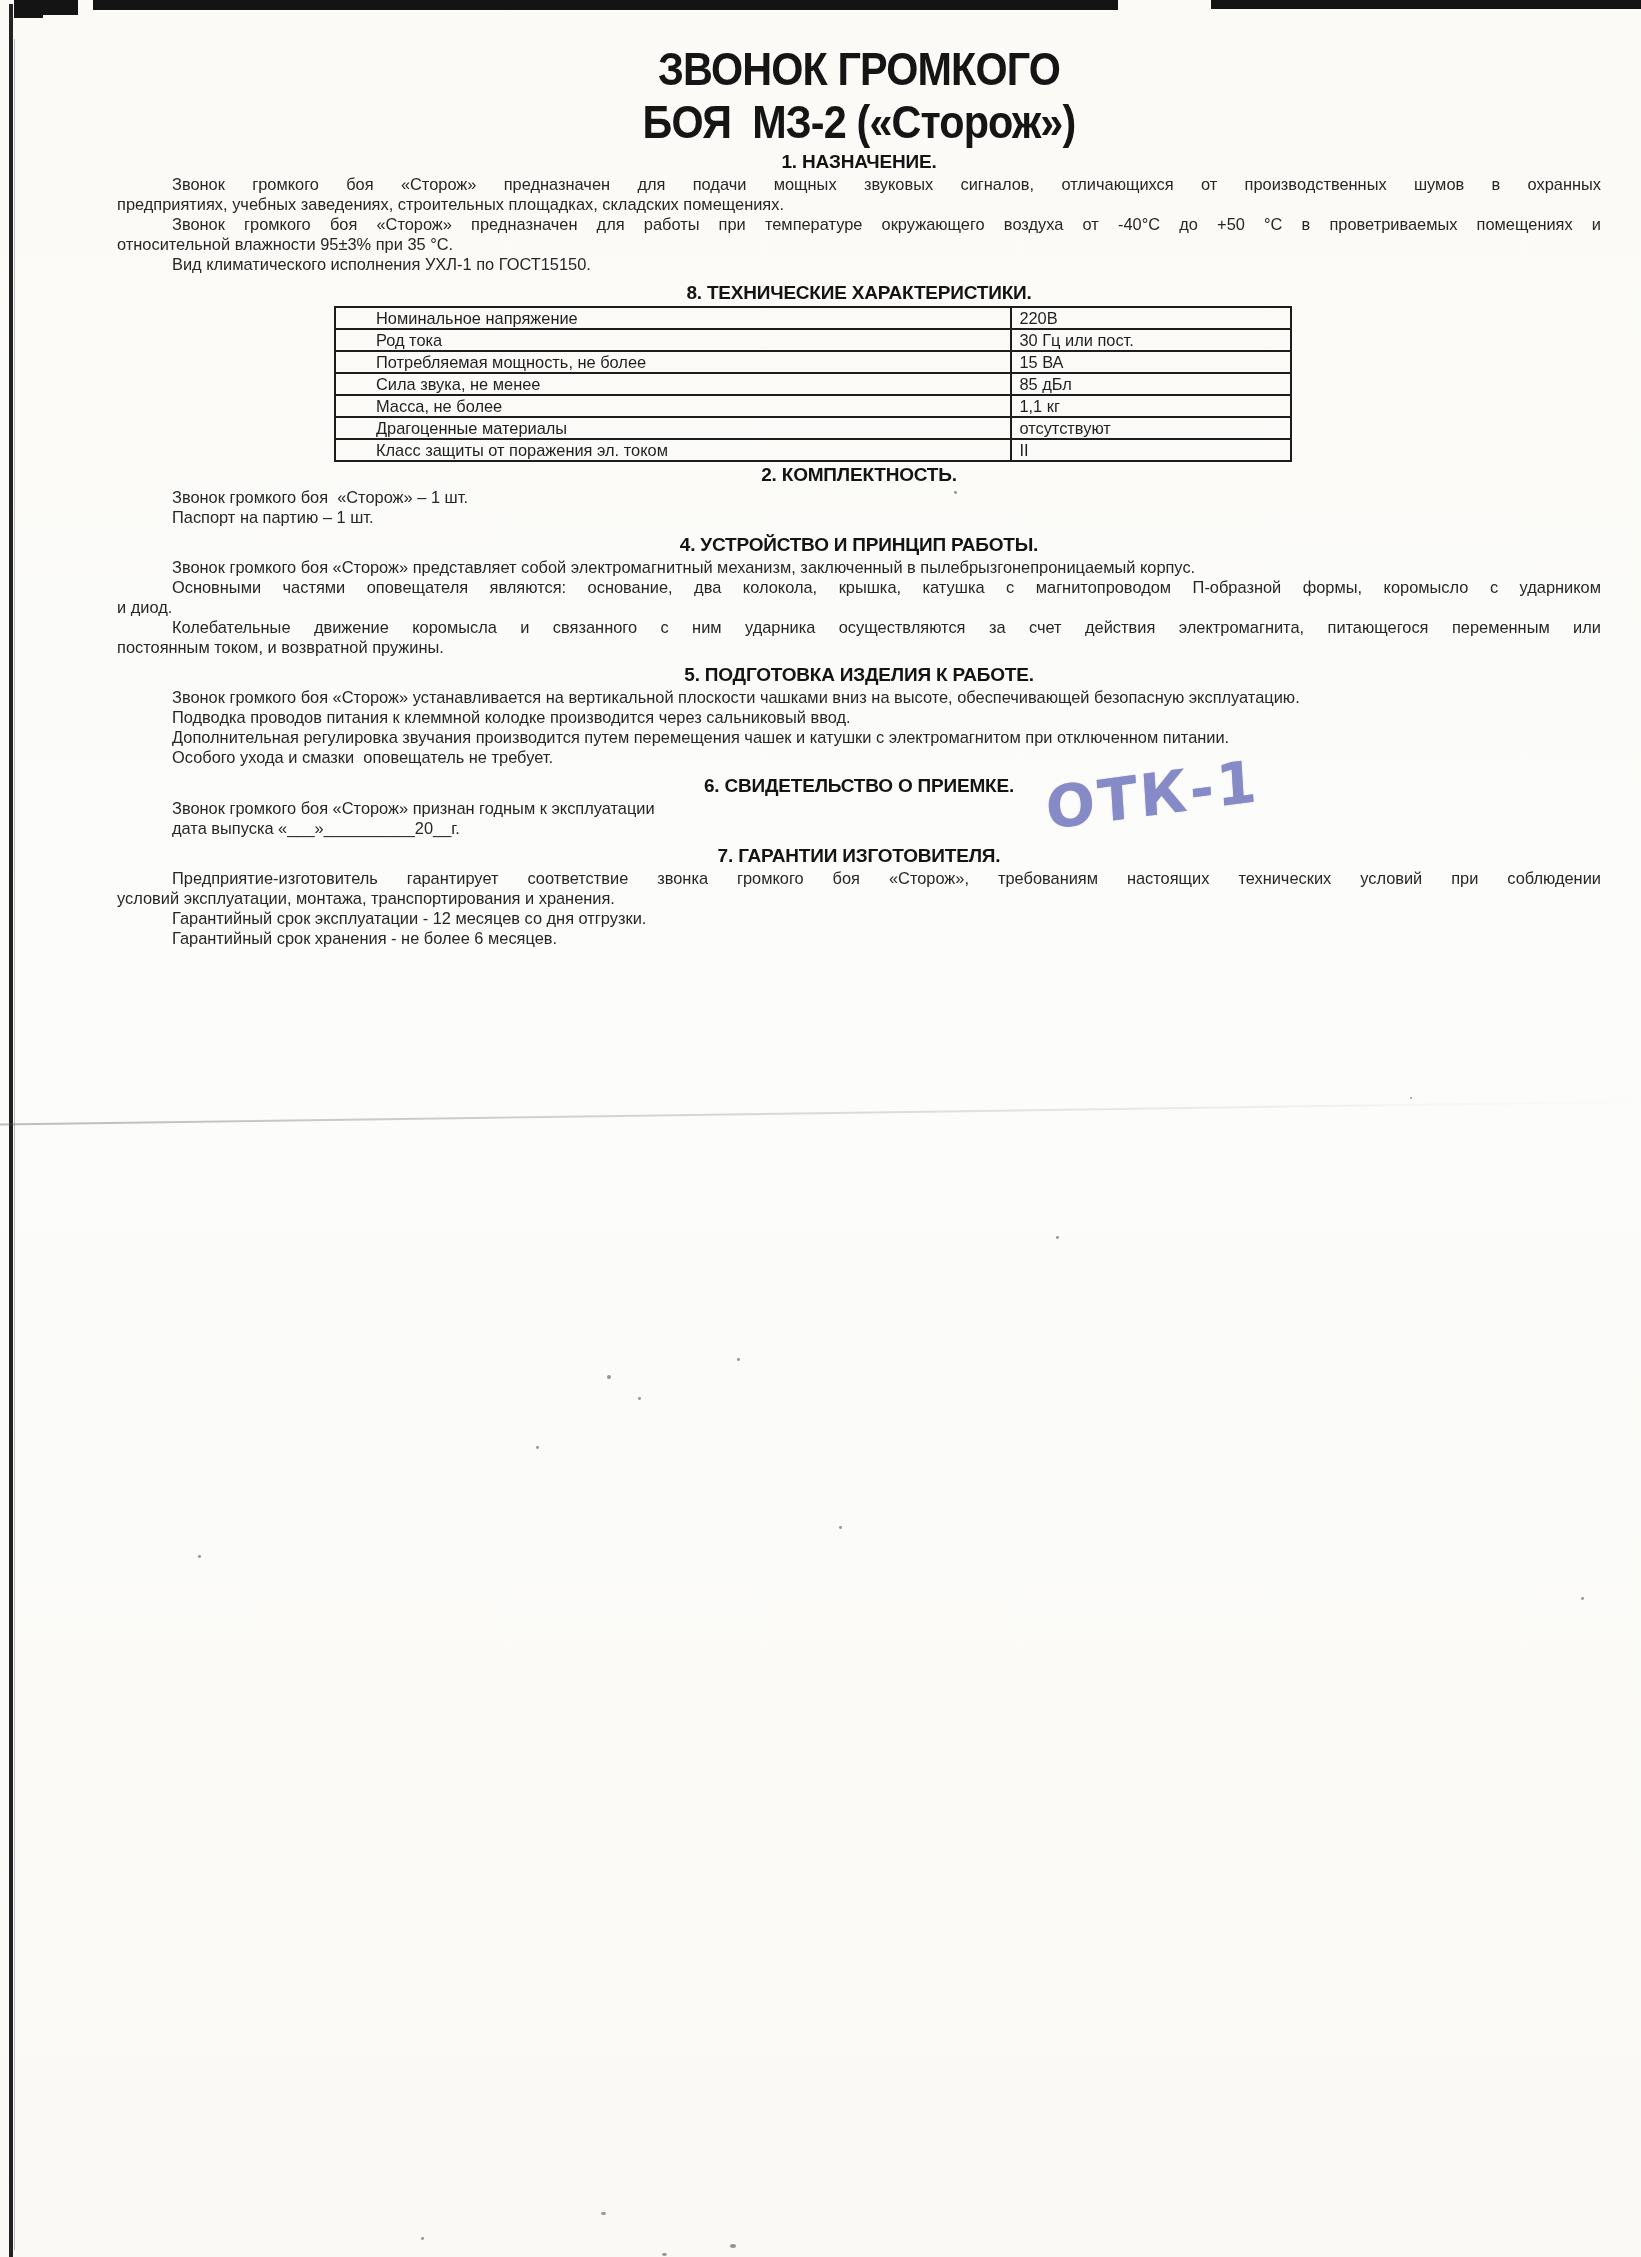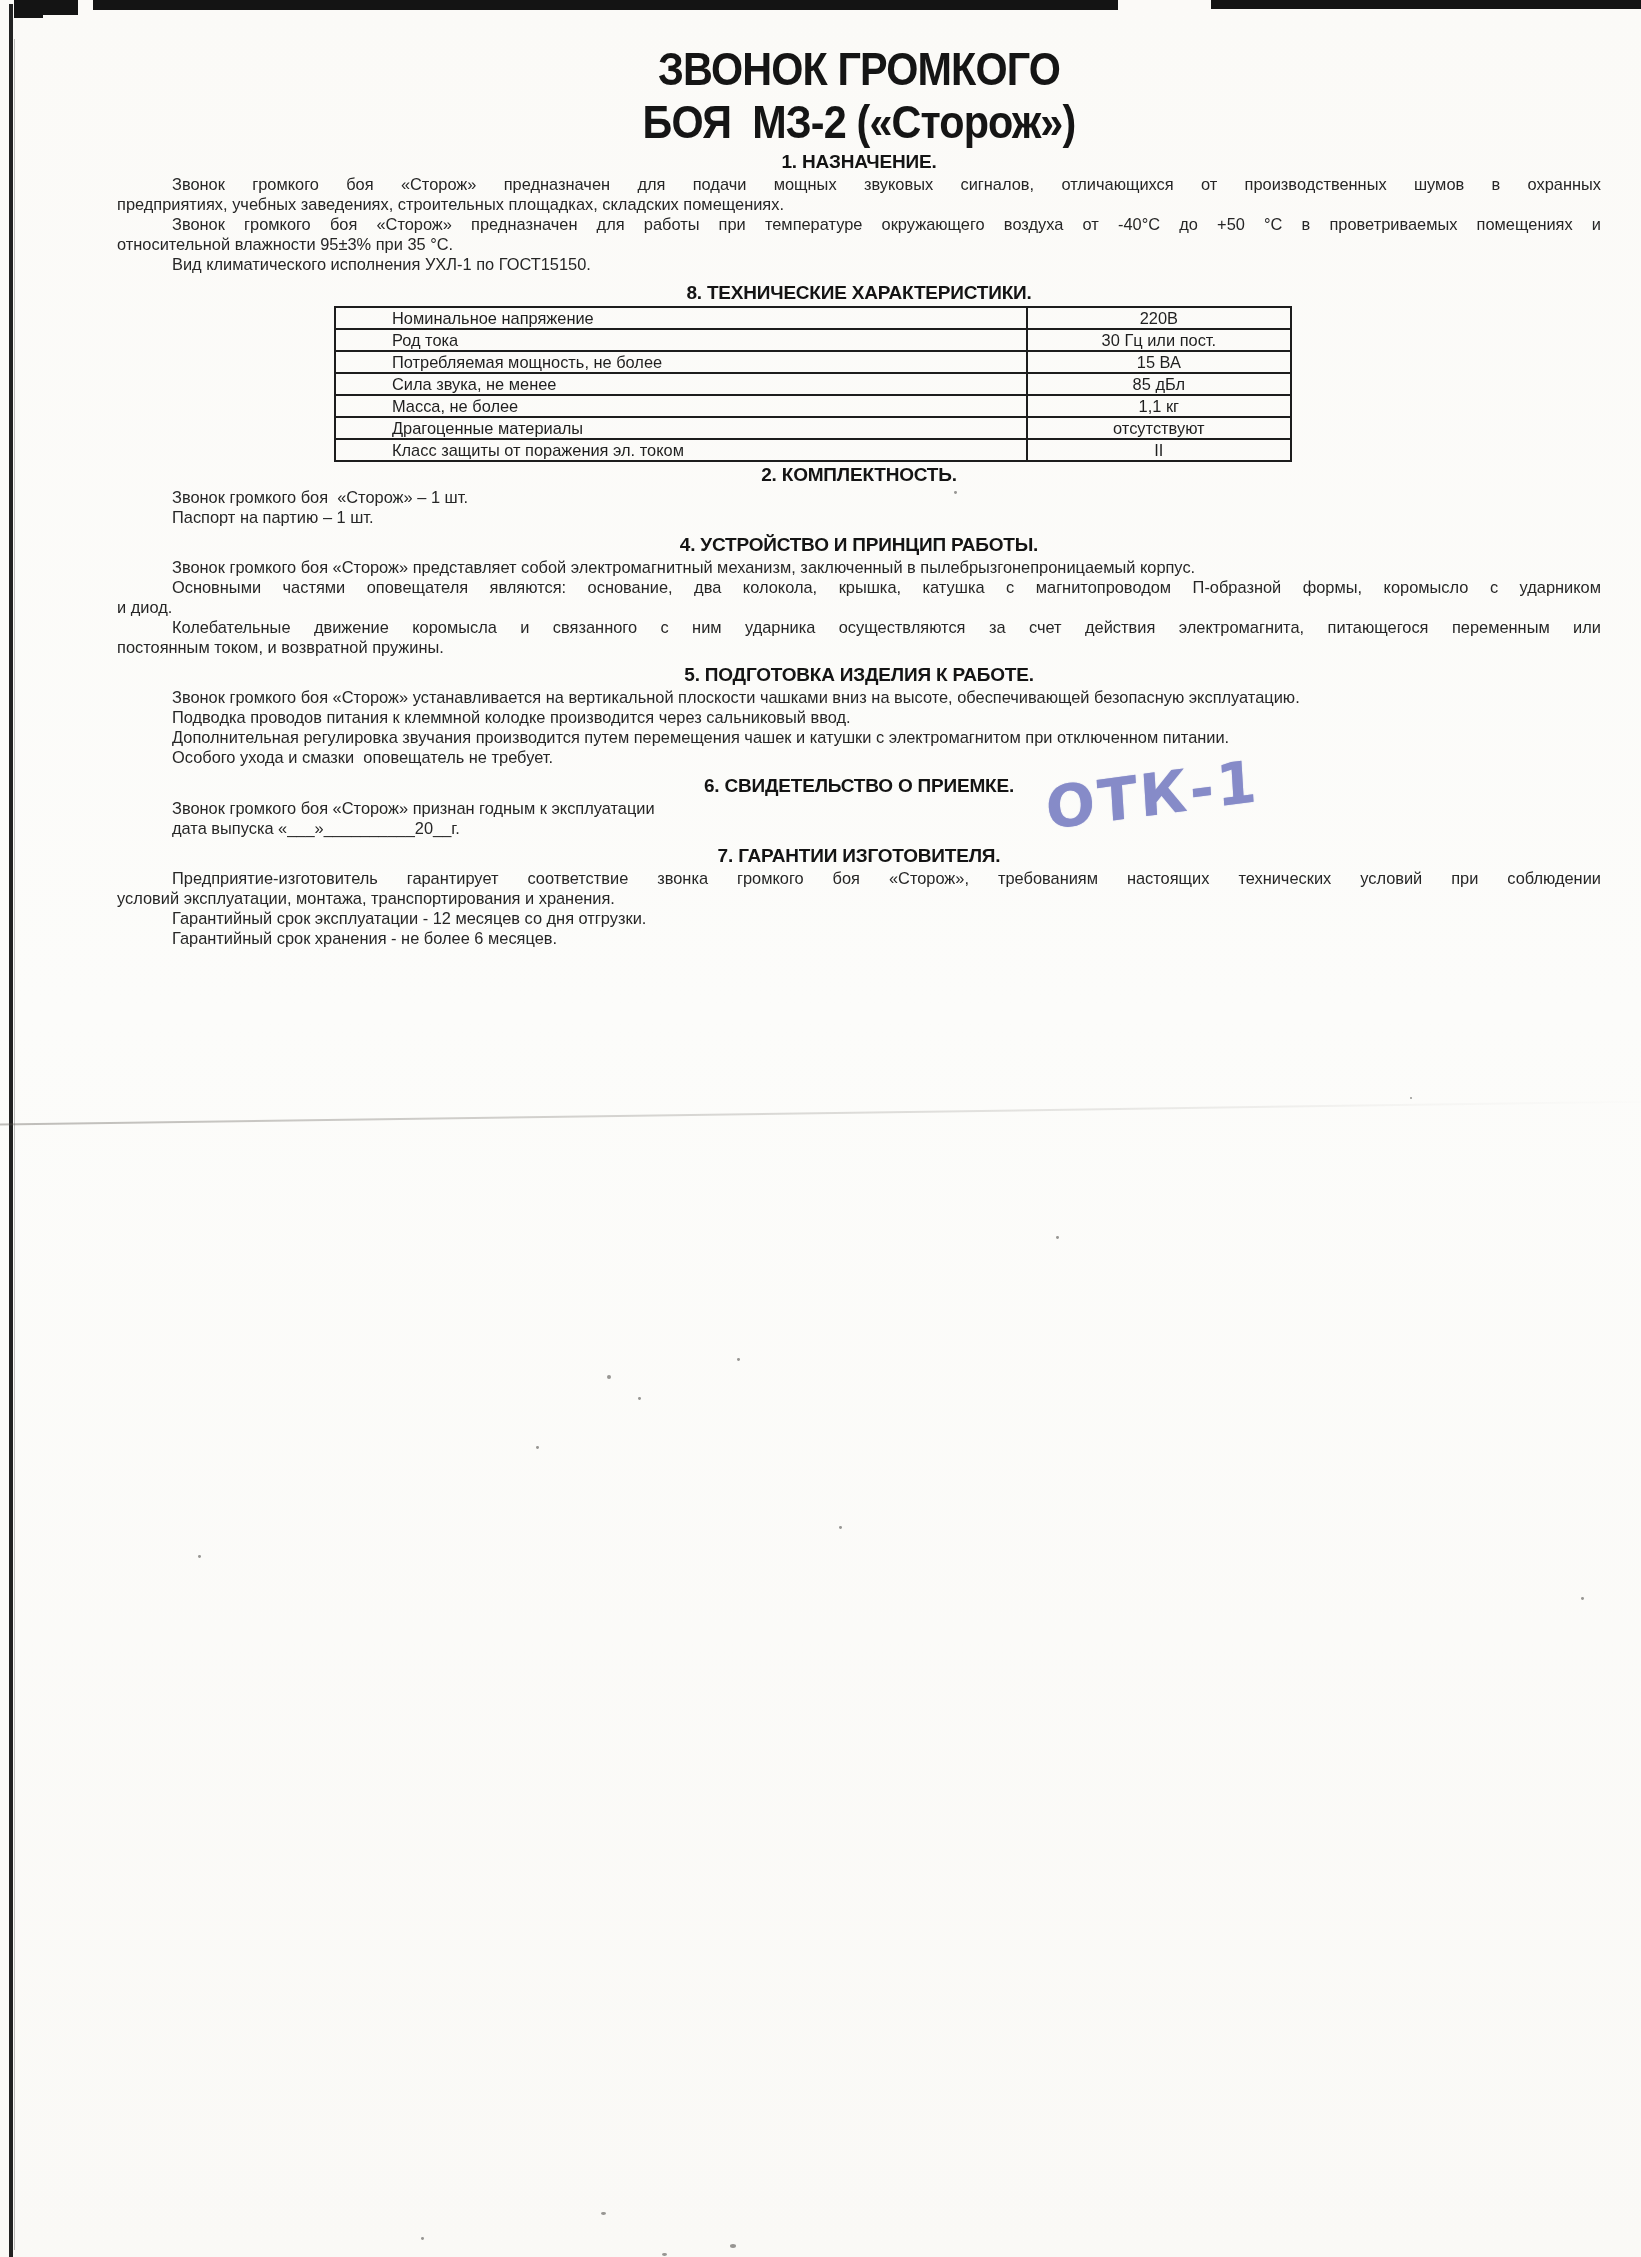--- a/index.html
+++ b/index.html
@@ -43,22 +43,22 @@
   .ind{text-indent:55px;}
   .just{text-align:justify;text-align-last:justify;}
   
   .tbl{
     border-collapse:collapse;margin:2.9px 0 1px 217px;width:958px;table-layout:fixed;
   }
   .tbl td{
     border:2.3px solid #1d1d1d;font-size:16.4px;line-height:20px;height:20px;
     padding:0 7.7px;color:#1f1f1f;
   }
-  td.param{width:626px;padding-left:56px;}
-  td.value{text-align:center;margin-top:15px;}
+  td.param{width:626px;padding-left:40px;}
+  td.value{text-align:left;margin-top:15px;}
   
   .stamp{
     position:absolute;left:1045px;top:766px;
     font-family:"DejaVu Sans","Liberation Sans",sans-serif;
     font-weight:700;font-size:58px;line-height:58px;letter-spacing:2.9px;
     color:#767cc2;opacity:.88;
     transform:rotate(-7.5deg) skewX(-4deg);
     text-shadow:0 0 1px rgba(118,124,194,.7);
   }
 </style>

